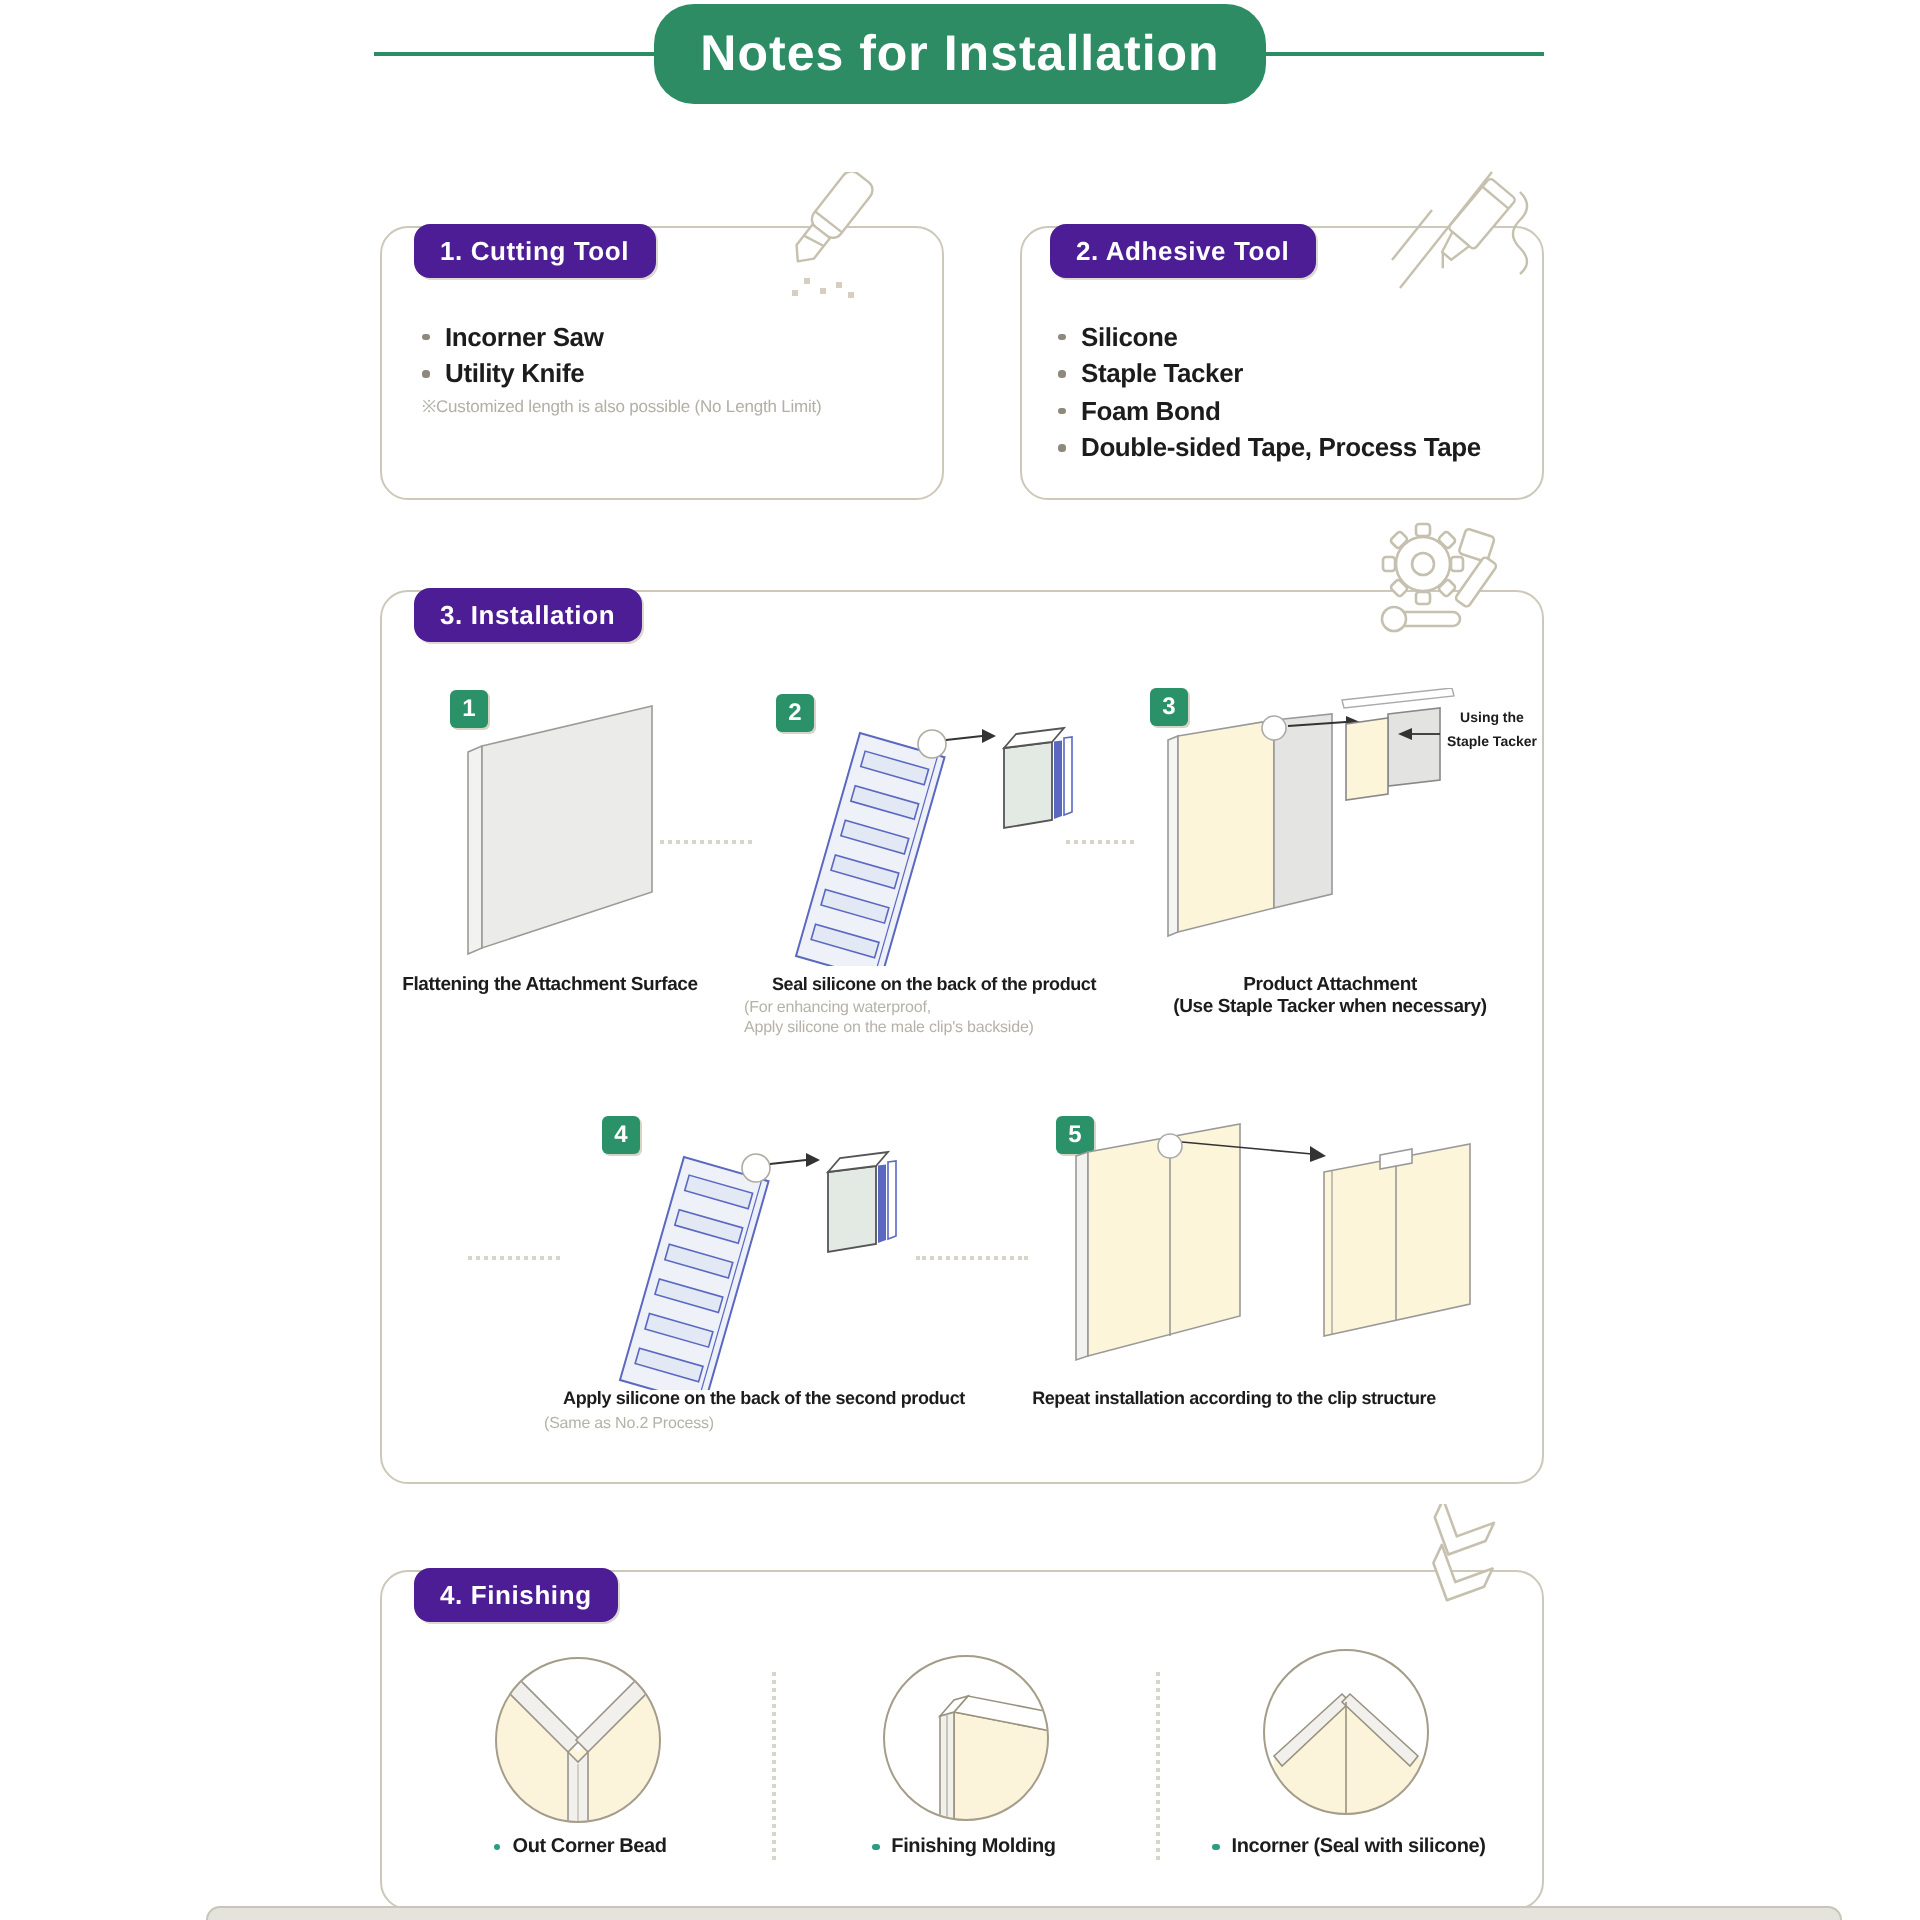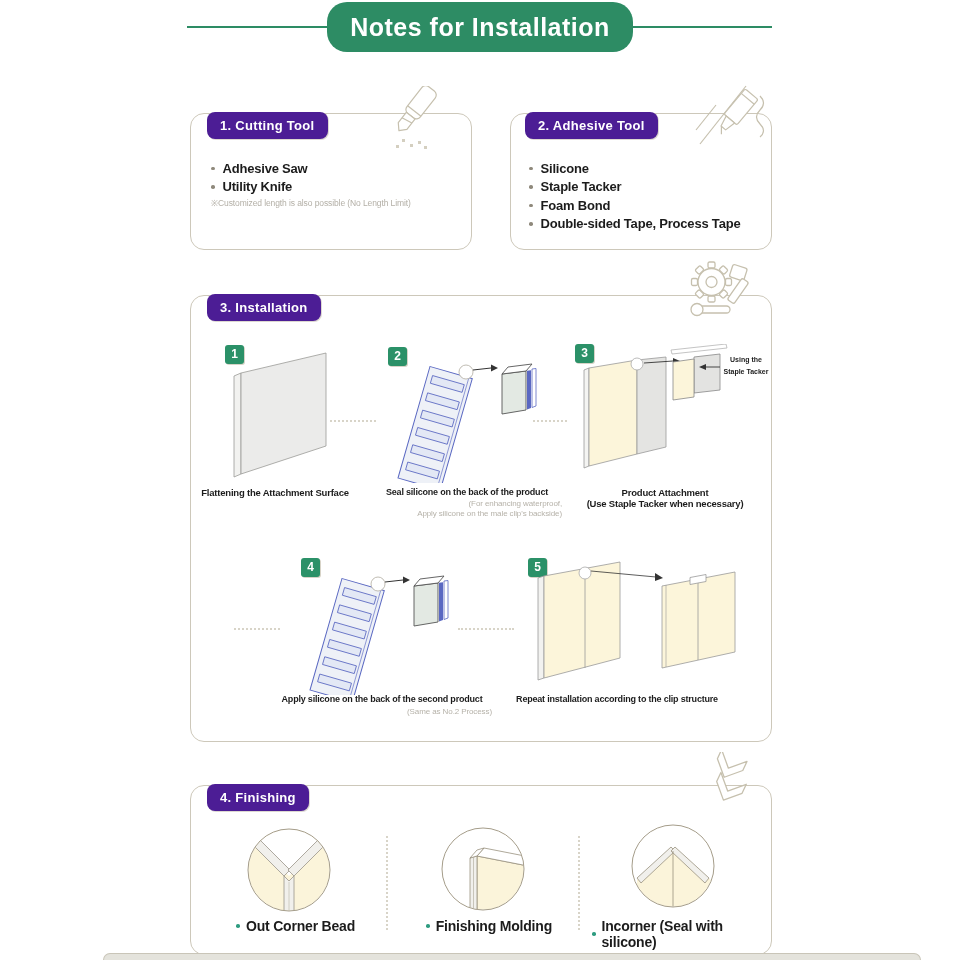--- a/index.html
+++ b/index.html
@@ -8,25 +8,25 @@
   .title-line{position:absolute;top:26px;height:2px;background:#2d8c64}
   .title-badge{position:absolute;left:327px;top:2px;width:306px;height:50px;background:#2d8c64;border-radius:20px;color:#fff;font-size:25px;font-weight:bold;text-align:center;line-height:50px;letter-spacing:.5px}
   .section-box{position:absolute;border:1px solid #cdc8ba;border-radius:14px;background:#fff}
   .section-badge{position:absolute;background:#4c1d95;color:#fff;font-weight:bold;font-size:13px;line-height:27px;height:27px;padding:0 13px;border-radius:8px;letter-spacing:.3px;box-shadow:1px 1px 0 rgba(120,100,70,.25)}
   .tool-list{position:absolute}
   .tool-item{display:flex;align-items:center;height:18.5px;font-size:13px;font-weight:bold;color:#1c1c1c;letter-spacing:-.2px}
   .dot{width:3.5px;height:3.5px;border-radius:50%;background:#8f897c;margin-right:8px;flex:0 0 auto}
   .tool-note{position:absolute;font-size:8.5px;color:#b3afa6;letter-spacing:-.1px}
   .step-num{position:absolute;width:19px;height:19px;background:#2b9168;color:#fff;font-size:12px;font-weight:bold;text-align:center;line-height:19px;border-radius:3px;box-shadow:1px 1px 0 #d7d3c7}
   .caption{position:absolute;font-size:9.5px;font-weight:bold;color:#1c1c1c;text-align:center;letter-spacing:-.2px}
-  .caption-sub{position:absolute;font-size:8px;color:#b6b2a9;text-align:right;letter-spacing:-.1px}
+  .caption-sub{position:absolute;font-size:8px;color:#b6b2a9;text-align:left;letter-spacing:-.1px}
   .annotation{position:absolute;font-size:7px;font-weight:bold;color:#1c1c1c;text-align:center;line-height:1.7}
   .hdot{position:absolute;height:0;border-top:2px dotted #d8d4c8}
   .vdot{position:absolute;width:0;border-left:2px dotted #d8d4c8}
-  .fin-caption{position:absolute;display:flex;align-items:center;justify-content:flex-end;font-size:14px;font-weight:bold;color:#1c1c1c;letter-spacing:-.2px}
+  .fin-caption{position:absolute;display:flex;align-items:center;justify-content:center;font-size:10px;font-weight:bold;color:#1c1c1c;letter-spacing:-.2px}
   .fin-dot{width:3.5px;height:3.5px;border-radius:50%;background:#2e9c80;margin-right:6px;flex:0 0 auto}
   .bottom-bar{position:absolute;left:103px;top:953px;width:818px;height:7px;background:#e4e3dc;border:1px solid #c9c5b8;border-bottom:none;border-radius:8px 8px 0 0}
 </style>
 </head>
 <body>
 
 <div>
 
   <div class="title-line" style="left:187px;width:140px"></div>
   <div class="title-line" style="left:633px;width:139px"></div>
@@ -47,21 +47,21 @@
         <rect x="36" y="58" width="3" height="3"></rect>
       <rect x="44" y="55" width="3" height="3"></rect>
         <rect x="50" y="60" width="3" height="3"></rect>
       <rect x="22" y="59" width="3" height="3"></rect>
     </g>
   </svg>
 
   <div class="tool-list" style="left:211px;top:159px">
     <div class="tool-item">
         <span class="dot"></span>
-        <span>Adhesive Saw</span>
+        <span>Incorner Saw</span>
       </div>
     <div class="tool-item">
         <span class="dot"></span>
         <span>Utility Knife</span>
       </div>
   </div>
   <div class="tool-note" style="left:211px;top:197px;width:256px">※Customized length is also possible (No Length Limit)</div>
 
   <div class="section-box" style="left:510px;top:113px;width:262px;height:137px"></div>
   <div class="section-badge" style="left:525px;top:112px">2. Adhesive Tool</div>

